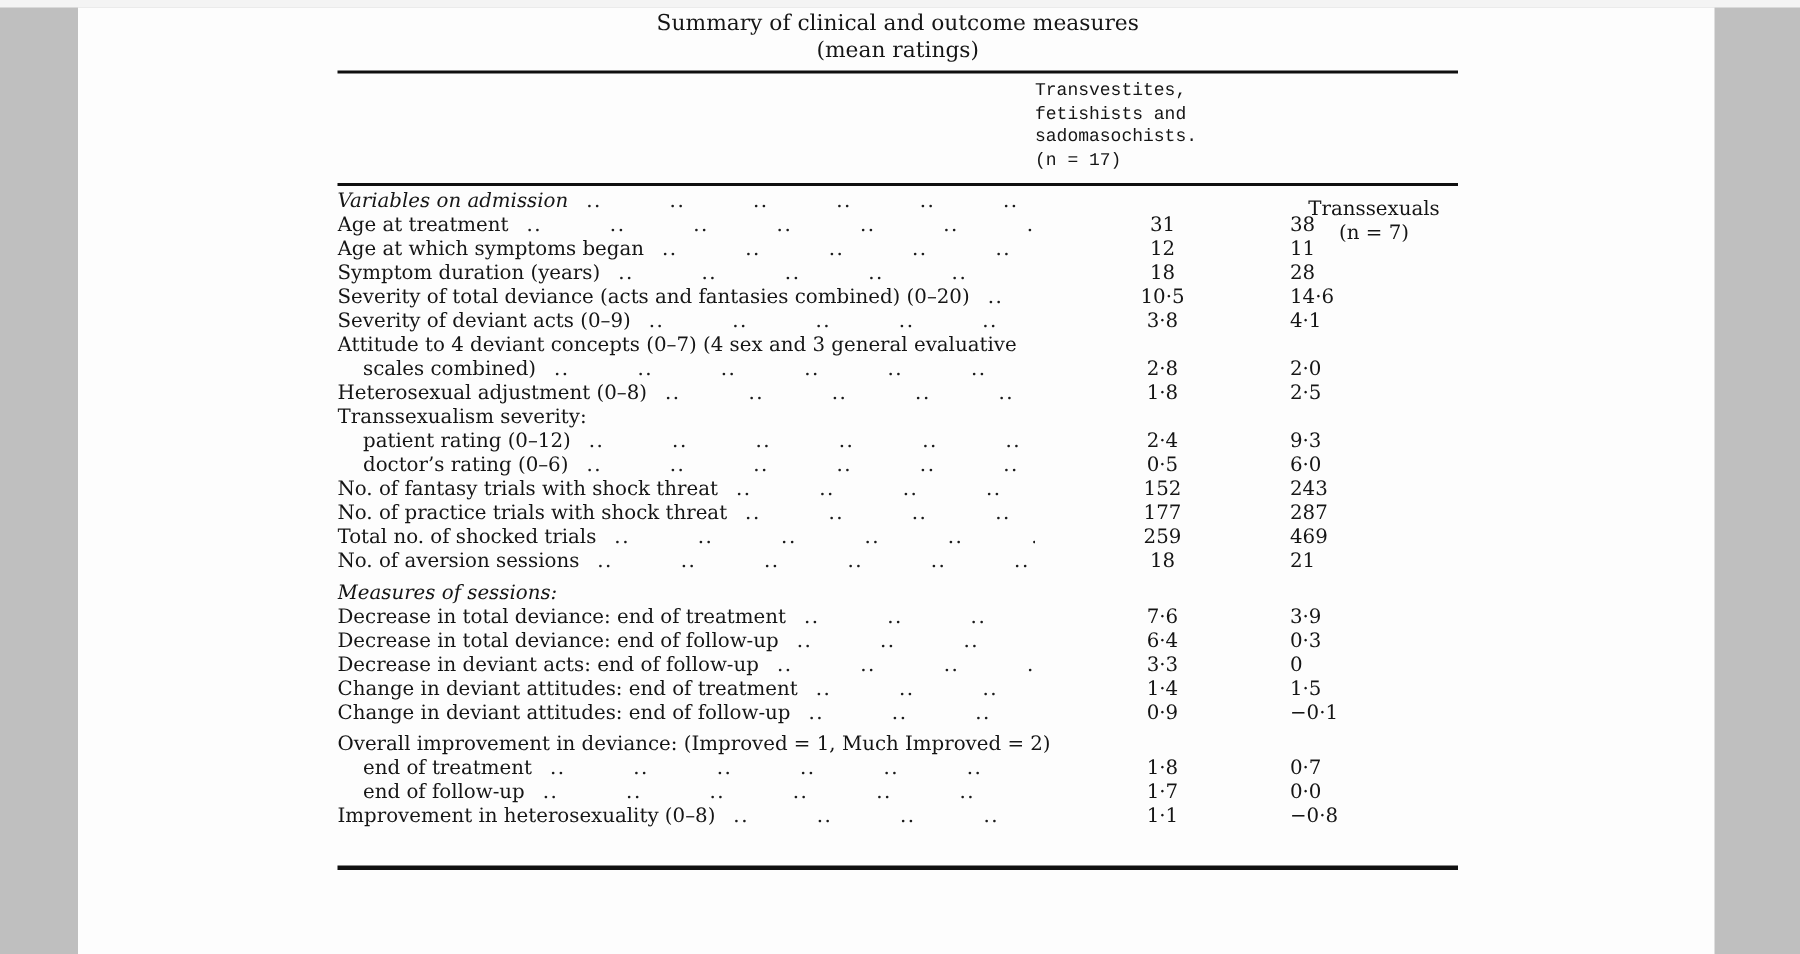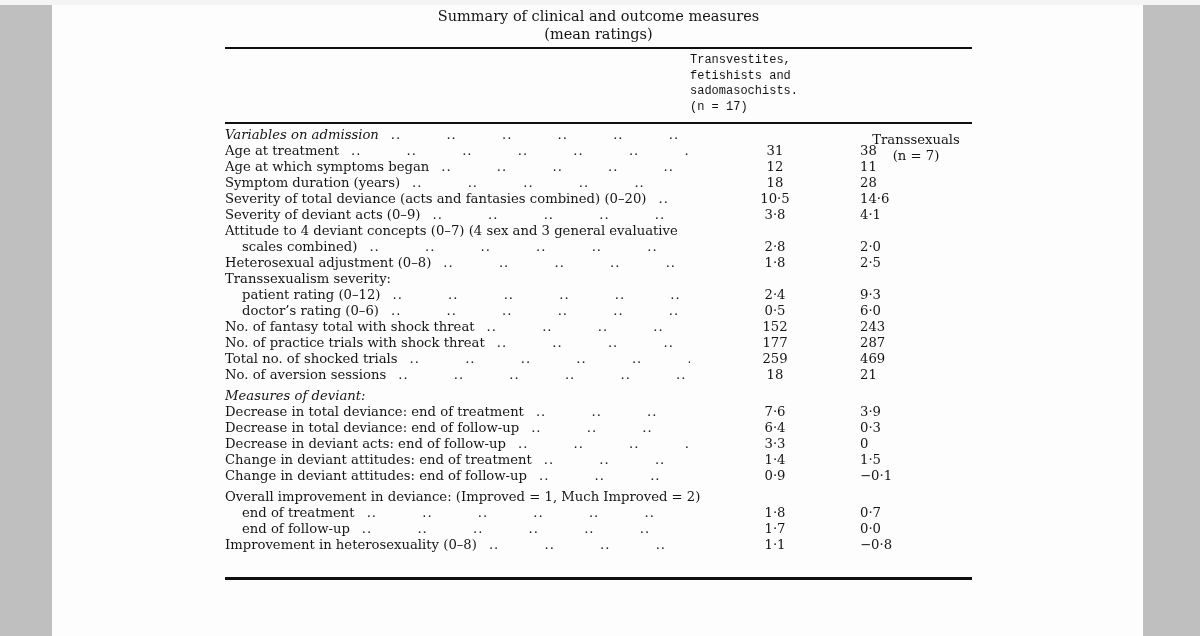--- a/index.html
+++ b/index.html
@@ -187,21 +187,21 @@
       <div class="row indent">
         <div class="left">
           <span class="label">doctor’s rating (0–6)</span>
           <span class="leader"></span>
         </div>
         <span class="v1">0·5</span>
         <span class="v2">6·0</span>
       </div>
       <div class="row">
         <div class="left">
-          <span class="label">No. of fantasy total with shock threat</span>
+          <span class="label">No. of fantasy trials with shock threat</span>
           <span class="leader"></span>
         </div>
         <span class="v1">152</span>
         <span class="v2">243</span>
       </div>
       <div class="row">
         <div class="left">
           <span class="label">No. of practice trials with shock threat</span>
           <span class="leader"></span>
         </div>
@@ -219,21 +219,21 @@
       <div class="row">
         <div class="left">
           <span class="label">No. of aversion sessions</span>
           <span class="leader"></span>
         </div>
         <span class="v1">18</span>
         <span class="v2">21</span>
       </div>
       <div class="row gap italic span">
         <div class="left full">
-          <span class="label">Measures of deviant:</span>
+          <span class="label">Measures of sessions:</span>
         </div>
       </div>
       <div class="row">
         <div class="left">
           <span class="label">Decrease in total deviance: end of treatment</span>
           <span class="leader"></span>
         </div>
         <span class="v1">7·6</span>
         <span class="v2">3·9</span>
       </div>

